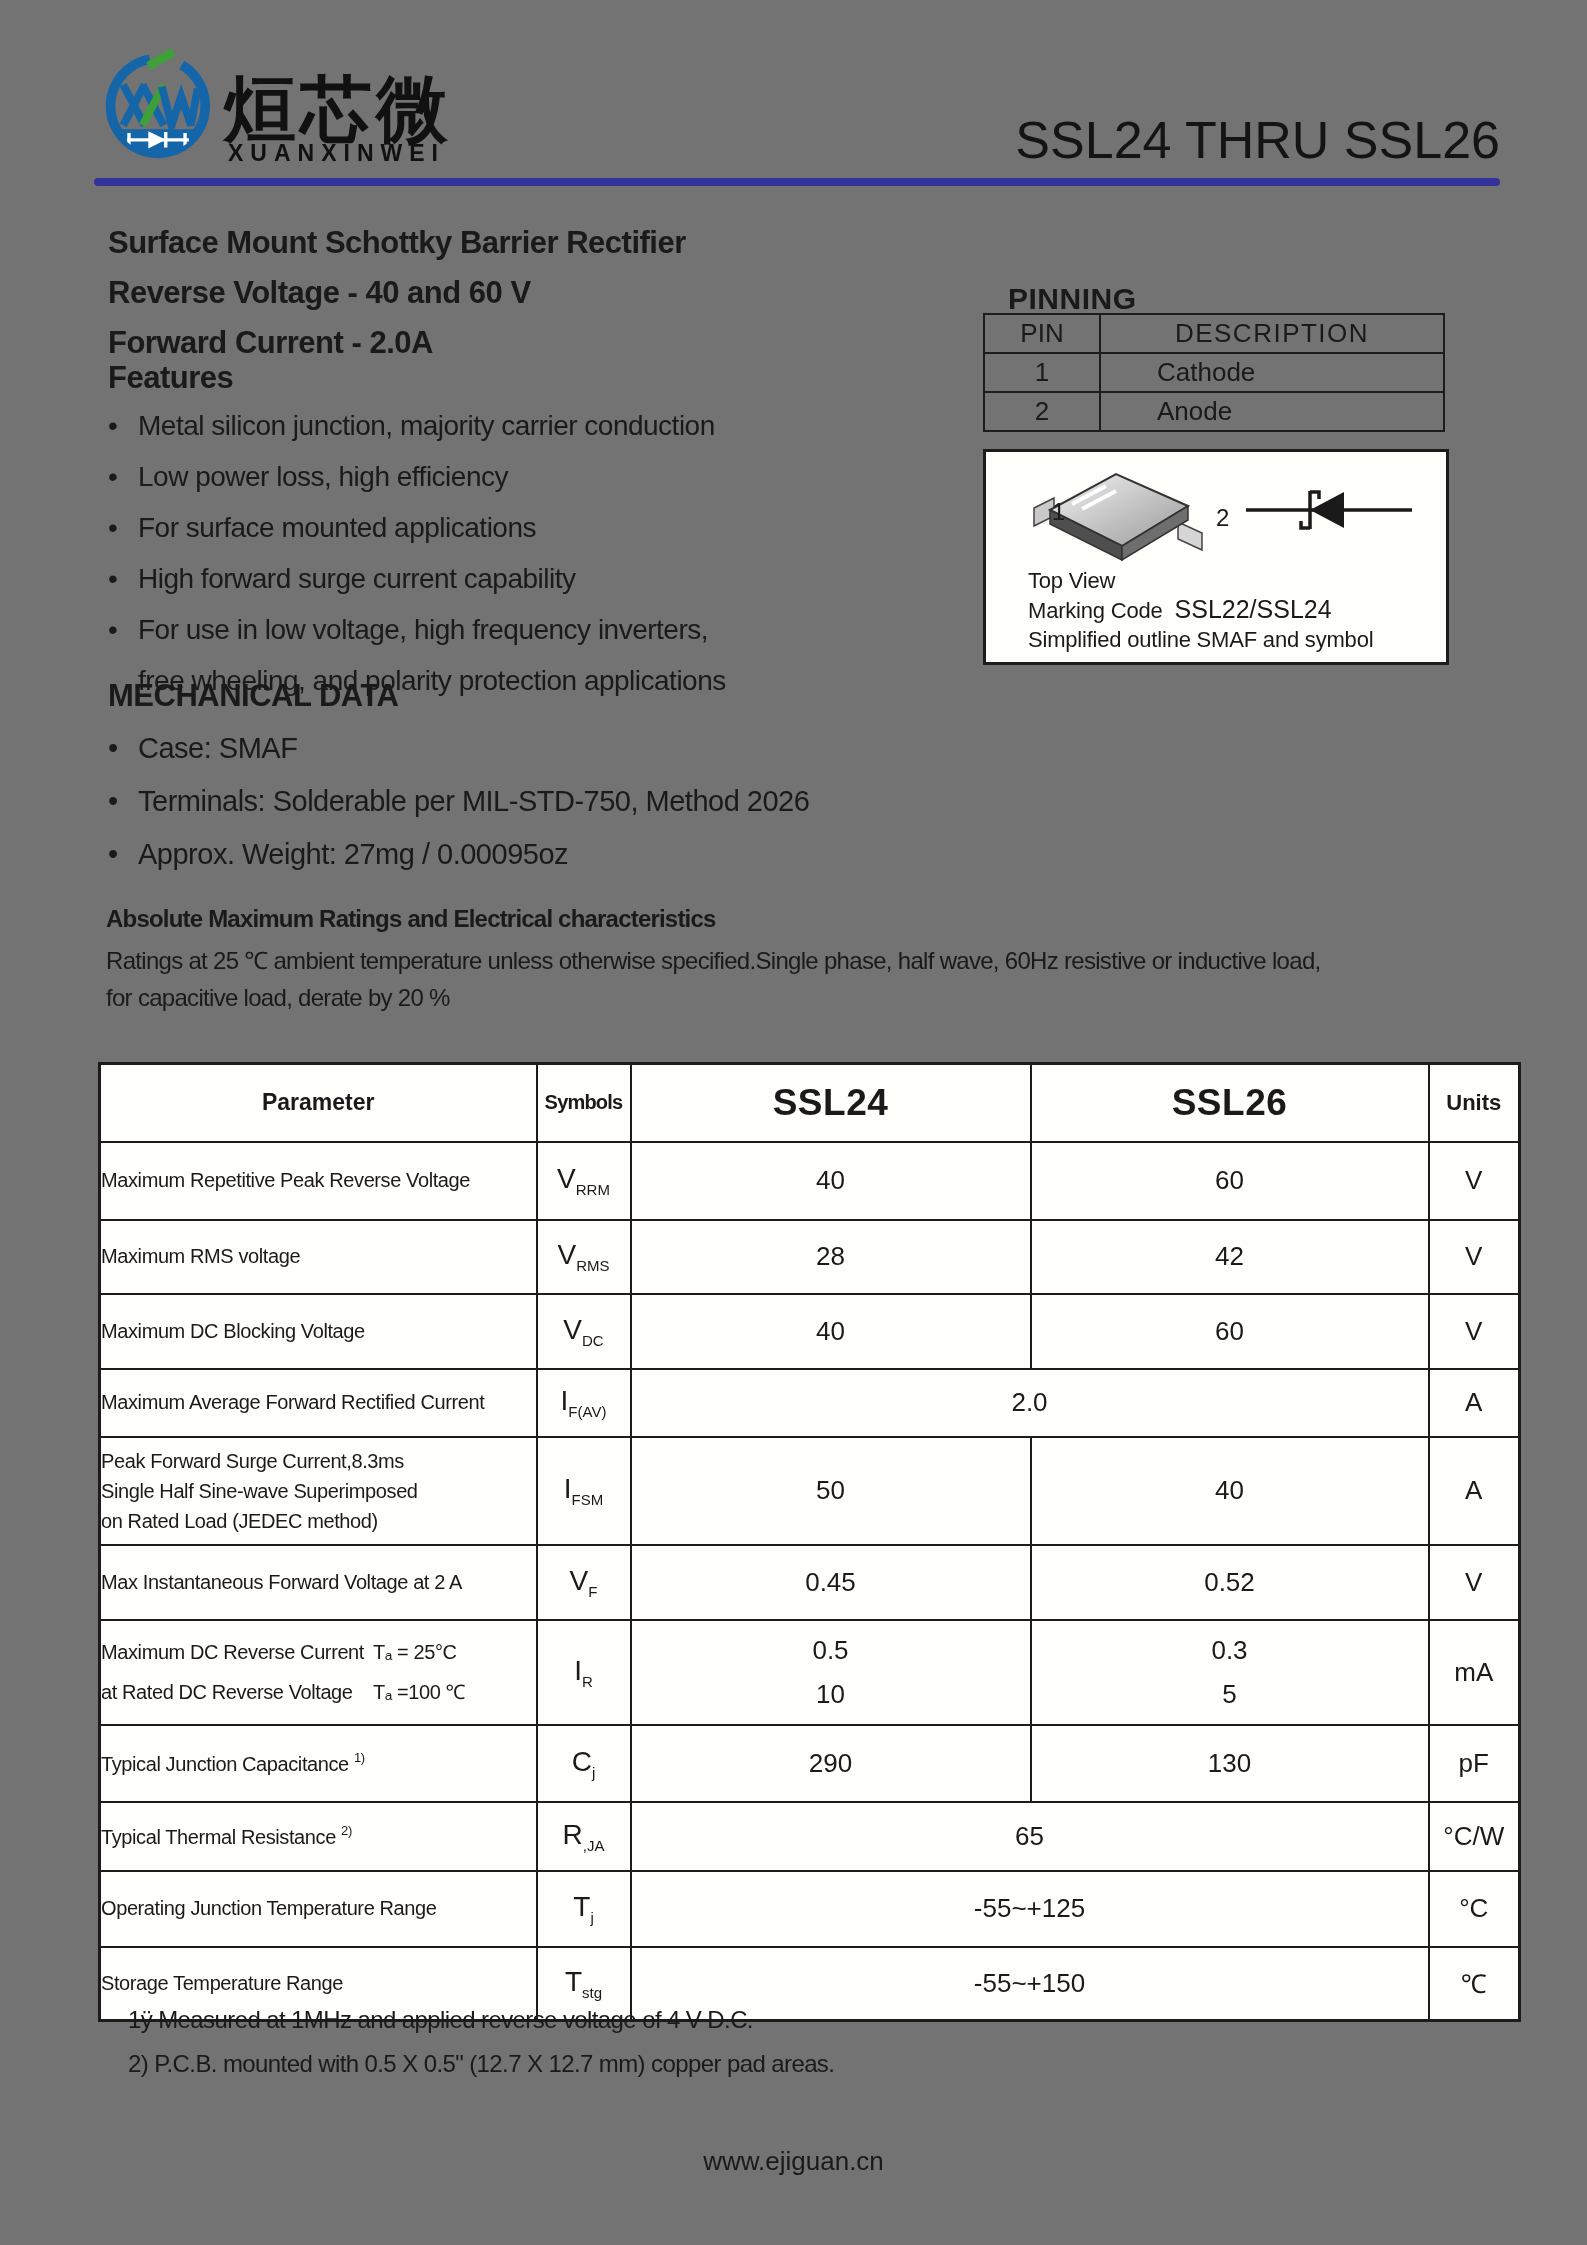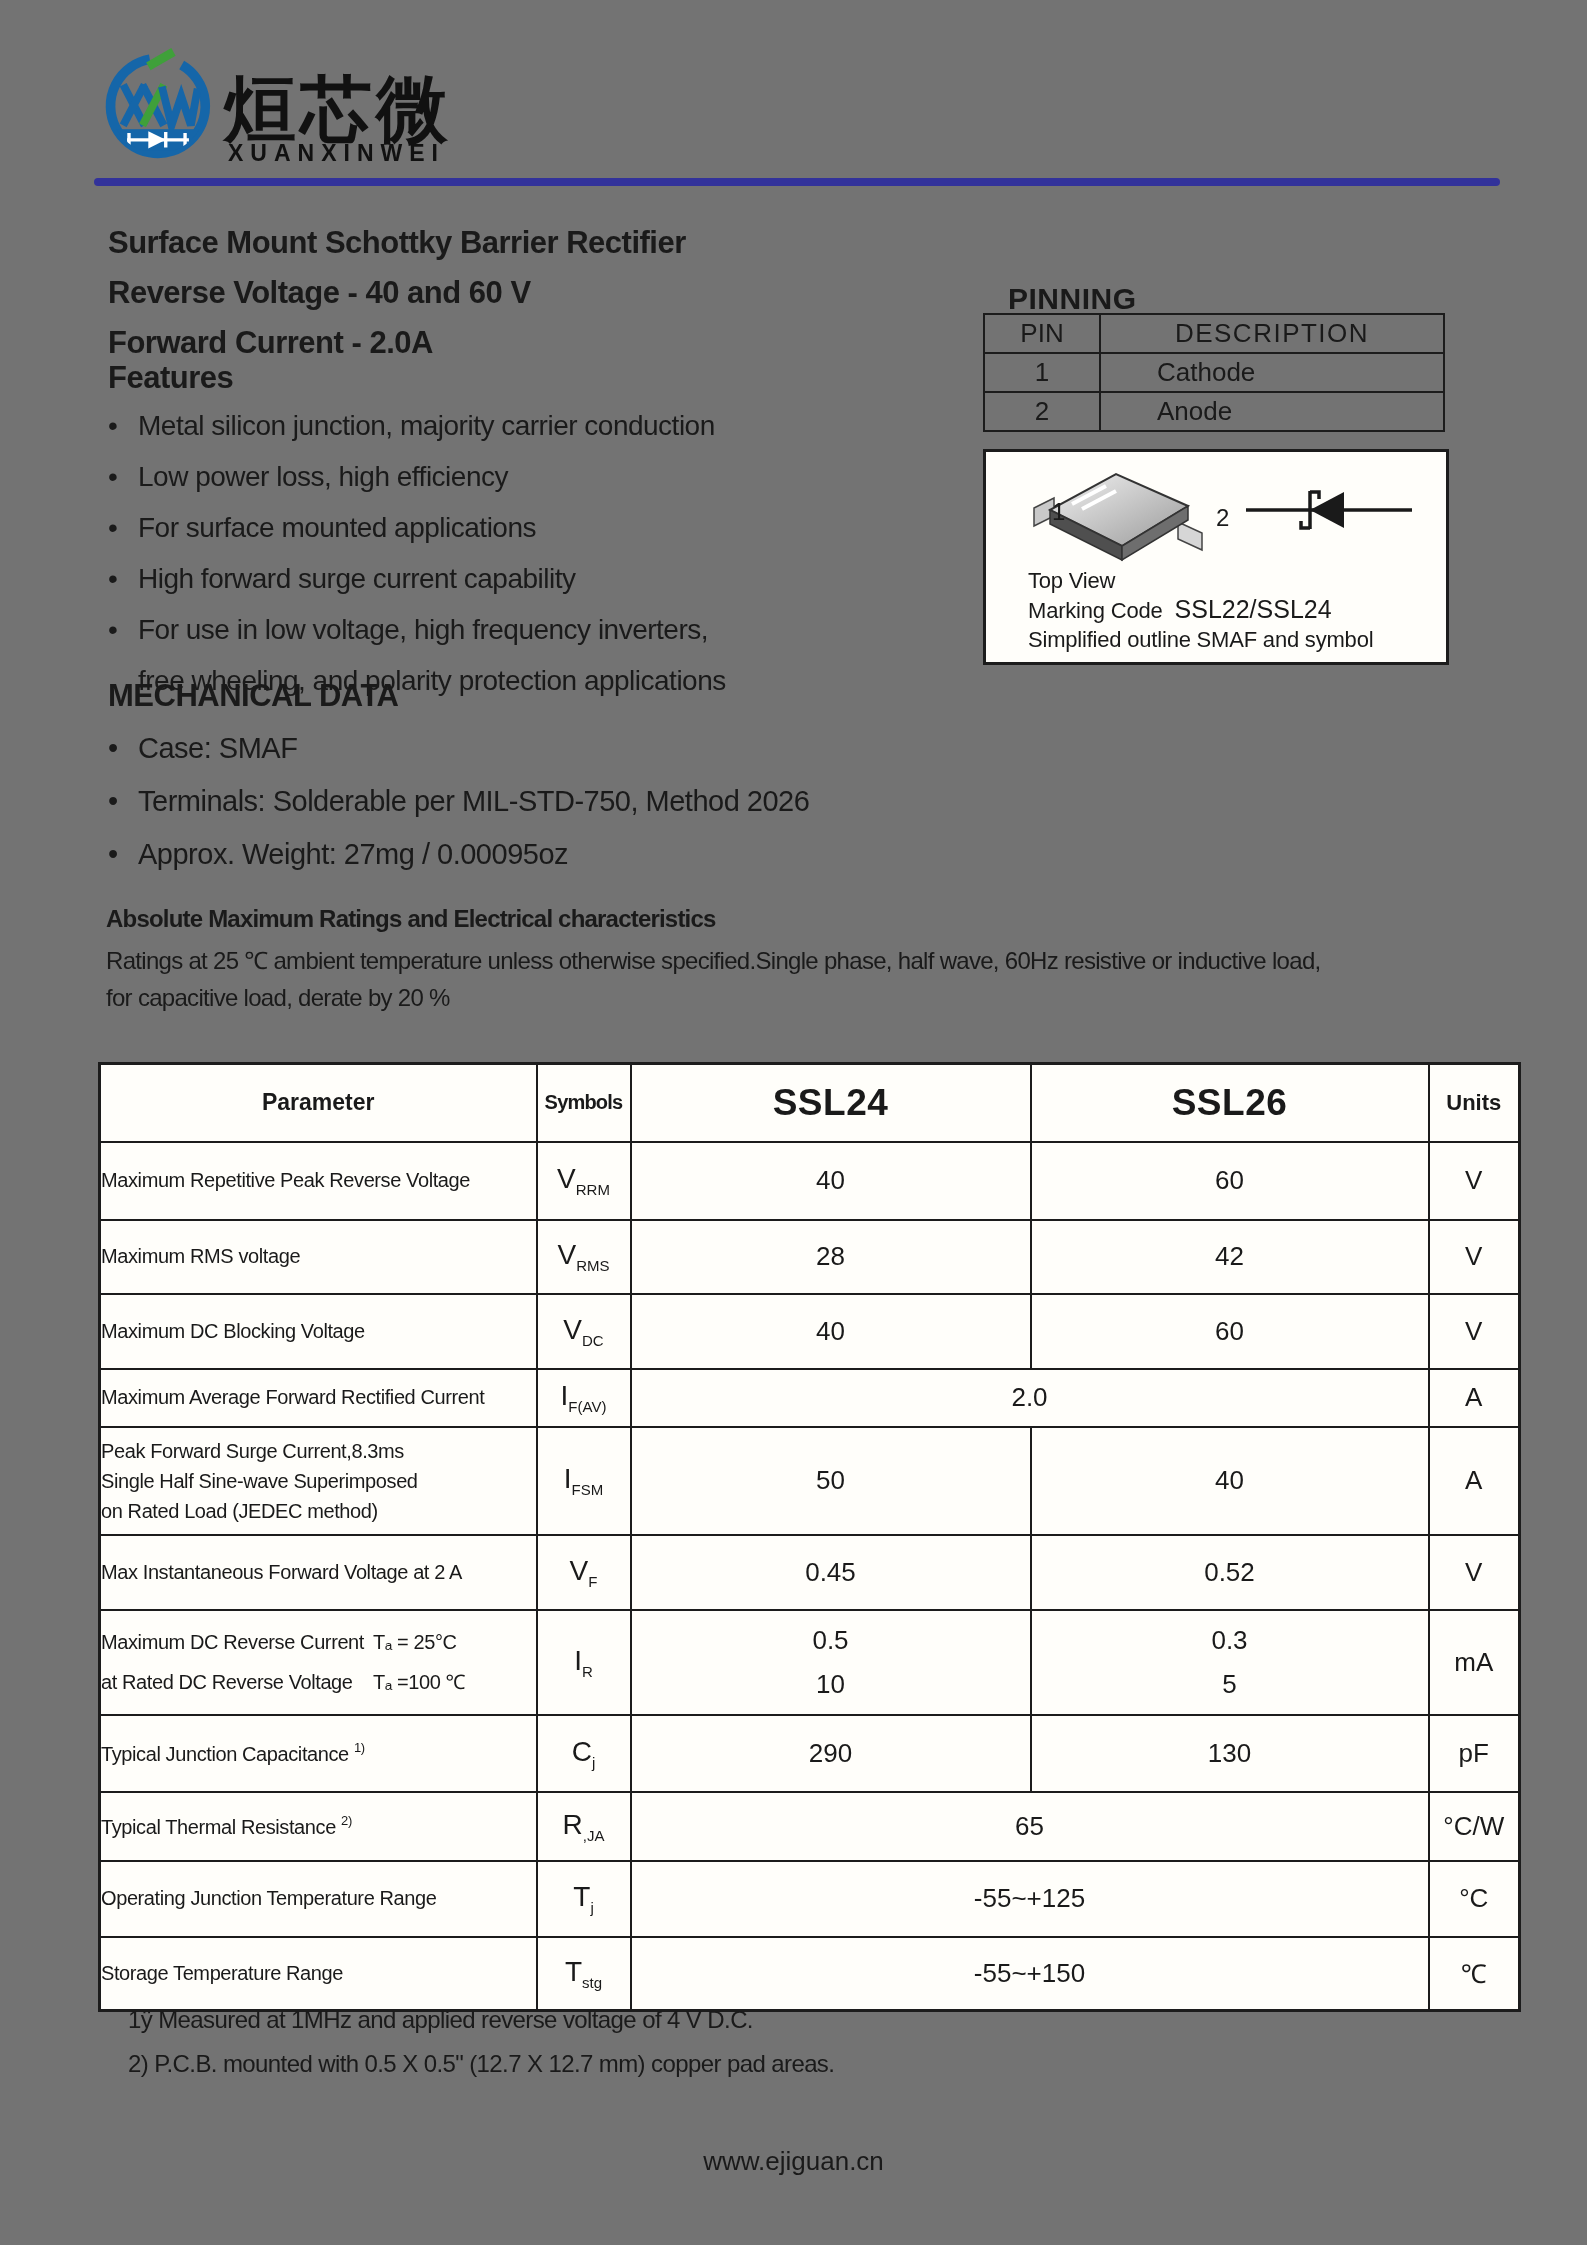--- a/index.html
+++ b/index.html
@@ -84,20 +84,21 @@
       <rect x="10" y="84" width="100" height="22" fill="#1566a9"></rect>
       <line x1="28" y1="95" x2="92" y2="95" stroke="#fff" stroke-width="3.5"></line>
       <line x1="30" y1="88" x2="30" y2="102" stroke="#fff" stroke-width="3.5"></line>
       <path d="M50,86 L50,104 L68,95 Z" fill="#fff"></path>
       <line x1="68" y1="87" x2="68" y2="103" stroke="#fff" stroke-width="3.5"></line>
       <line x1="88" y1="88" x2="88" y2="102" stroke="#fff" stroke-width="3.5"></line>
     </g>
   </svg>
   <div class="abs cn-brand" style="left:224px;top:62px;">烜芯微</div>
   <div class="abs en-brand" style="left:228px;top:140px;">XUANXINWEI</div>
+  <div class="abs doc-title" style="left:770px;top:110px;">SSL24 THRU SSL26</div>
   <div class="abs rule" style="left:94px;top:178px;width:1406px;background:#32329a;"></div>
 
   <div class="abs intro" style="left:108px;top:218px;">
     <div>Surface Mount Schottky Barrier Rectifier</div>
     <div>Reverse Voltage - 40 and 60 V</div>
     <div>Forward Current - 2.0A</div>
   </div>
 
   <div class="abs sec-title" style="left:108px;top:360px;">Features</div>
   <div class="abs feat" style="left:108px;top:400px;">
@@ -210,21 +211,21 @@
     </tr>
 
     <tr style="height:75px">
       <td class="param">Maximum DC Blocking Voltage</td>
       <td class="sym"><span>V</span><span class="sub">DC</span></td>
       <td class="val">40</td>
       <td class="val">60</td>
       <td class="unit">V</td>
     </tr>
 
-    <tr style="height:58px">
+    <tr style="height:68px">
       <td class="param">Maximum Average Forward Rectified Current</td>
       <td class="sym"><span>I</span><span class="sub">F(AV)</span></td>
       <td class="val" colspan="2">2.0</td>
       <td class="unit">A</td>
     </tr>
 
     <tr style="height:108px">
       <td class="param">
         <div class="plines">Peak Forward Surge Current,8.3ms</div>
         <div class="plines">Single Half Sine-wave Superimposed</div>

